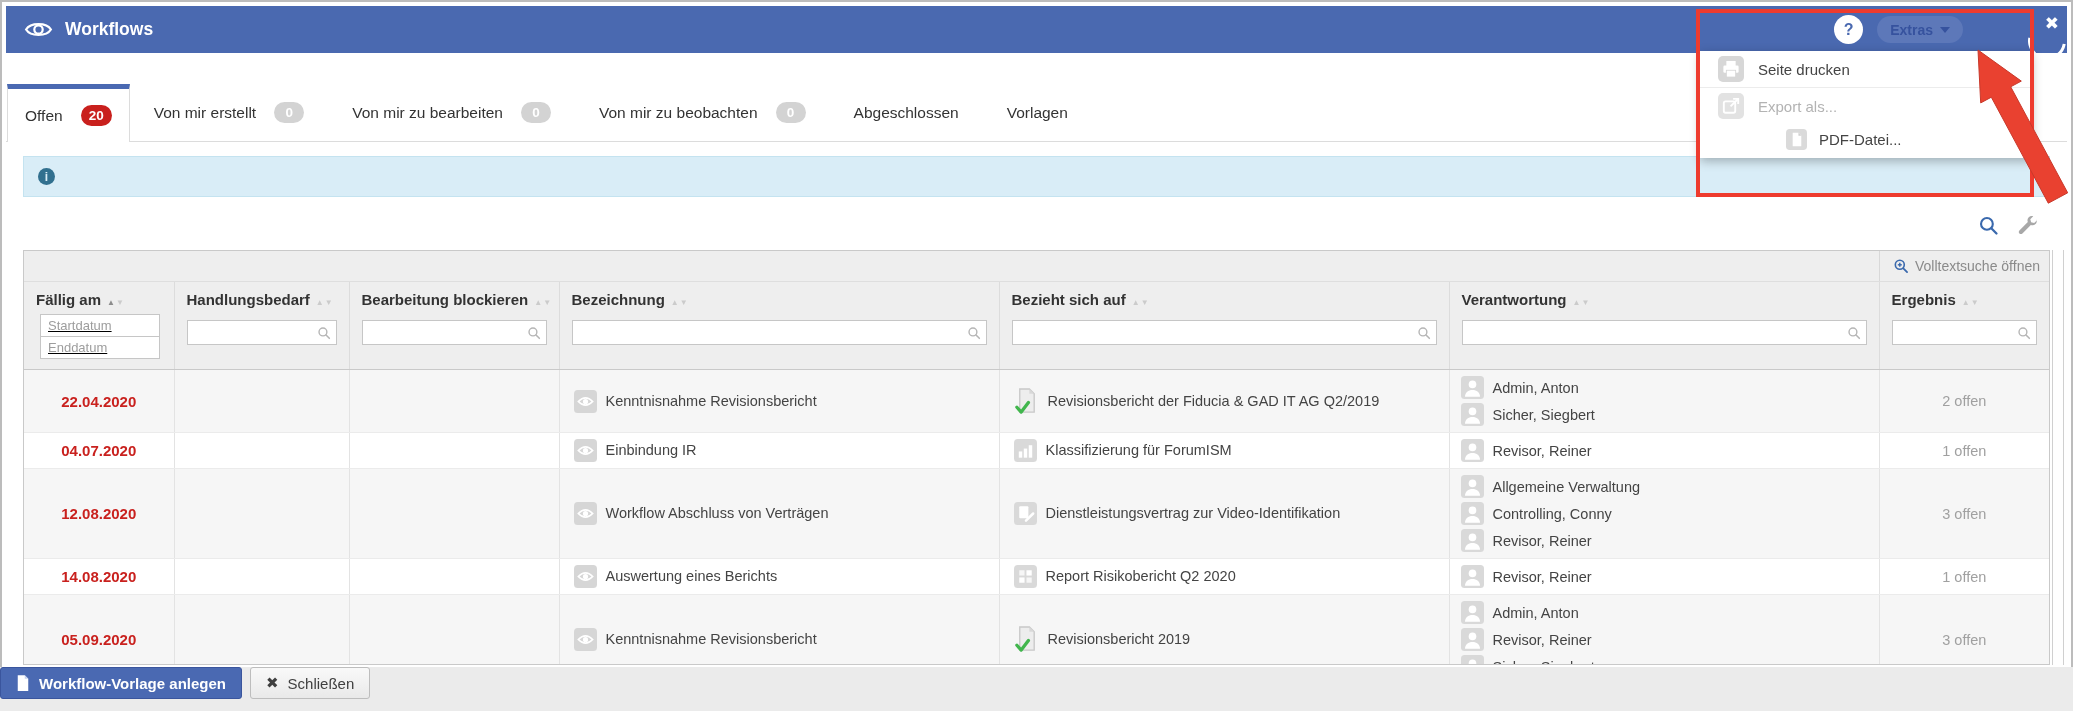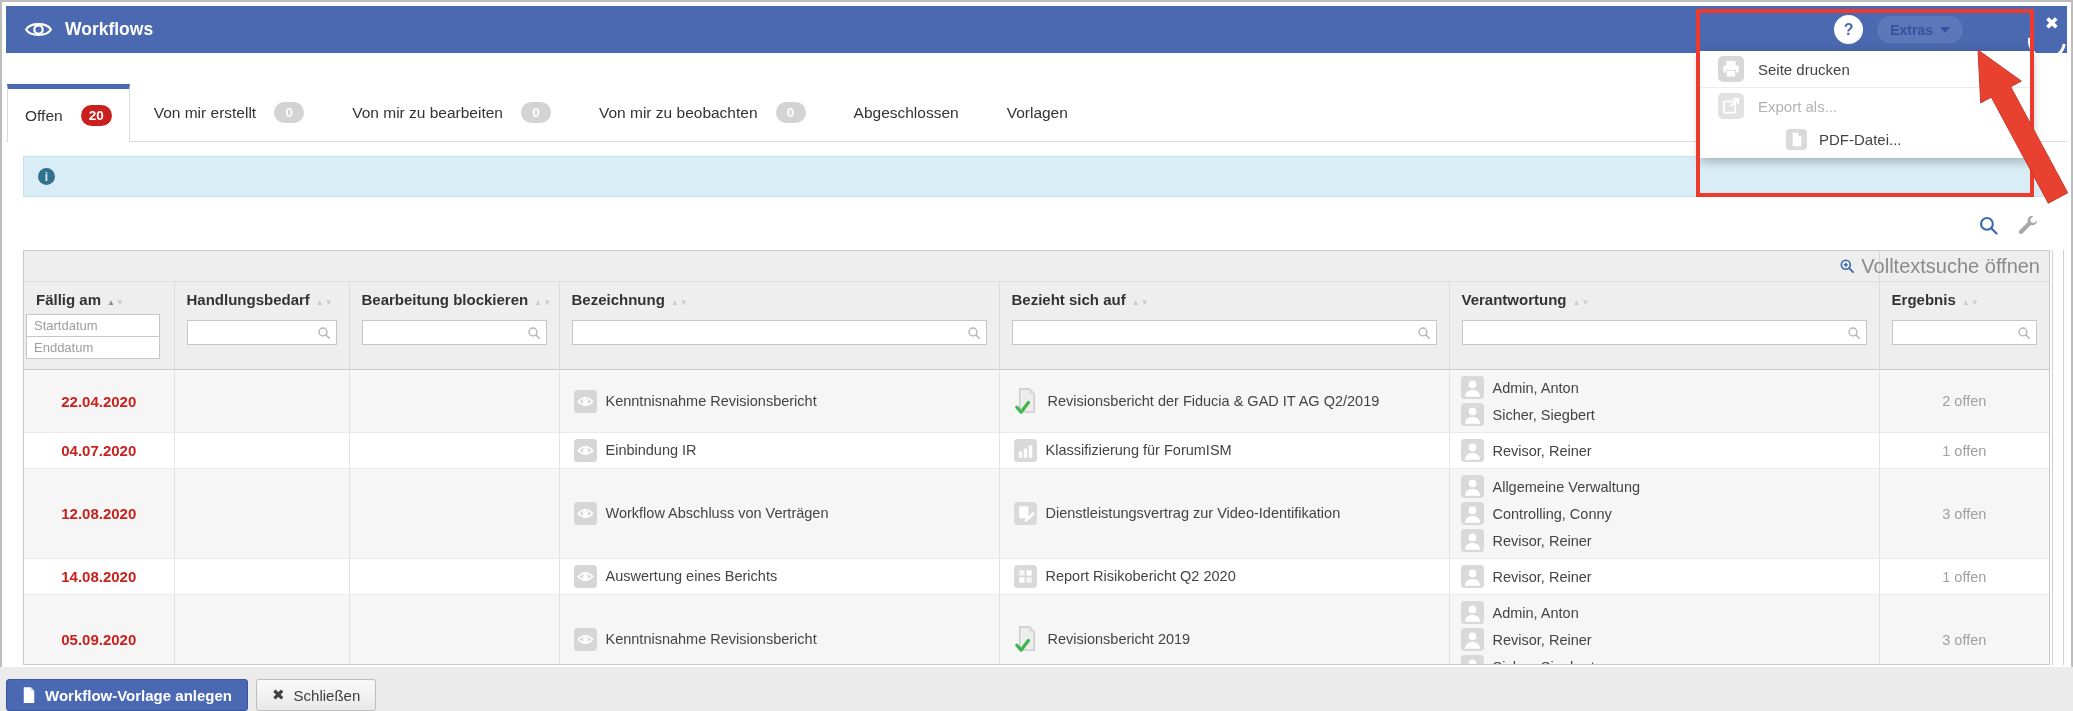--- a/index.html
+++ b/index.html
@@ -41,33 +41,33 @@
   
   .tools{position:absolute;top:214px;right:34px;display:flex;align-items:center;gap:18px;z-index:1;}
   .tools .mag{color:#3a69ad;cursor:pointer;display:flex;}
   .tools .wr{cursor:pointer;display:flex;}
 
   
   .tablewrap{position:absolute;left:23px;right:23px;top:250px;bottom:46px;overflow:hidden;
     border:1px solid #c9c9c9;background:#fff;box-sizing:border-box;z-index:1;}
   table.grid{border-collapse:collapse;table-layout:fixed;width:100%;}
   col.c1{width:150px}col.c2{width:175px}col.c3{width:210px}col.c4{width:440px}col.c5{width:450px}col.c6{width:430px}
-  .band td{background:#eeeeee;height:28px;border-bottom:1px solid #dedede;font-size:20px;color:#8a8a8a;}
+  .band td{background:#eeeeee;height:28px;border-bottom:1px solid #dedede;font-size:14px;color:#8a8a8a;}
   .band .ft-cell{border-left:1px solid #d8d8d8;}
   .fulltext{display:flex;align-items:center;justify-content:flex-end;gap:6px;padding-right:8px;cursor:pointer;white-space:nowrap;}
   .fulltext svg{color:#3a69ad;flex:0 0 auto;}
   .heads th{background:#eeeeee;text-align:left;font-size:15px;color:#333;padding:9px 0 2px 12px;
     border-right:1px solid #dcdcdc;white-space:nowrap;}
   .heads th:last-child{border-right:none;}
   .sort{margin-left:6px;letter-spacing:1px;}
   .sort span{font-size:8px;color:#cbcbcb;cursor:pointer;}
   .sort span.on{color:#8c8c8c;}
   .filters td{background:#eeeeee;padding:4px 0 10px 0;border-right:1px solid #dcdcdc;border-bottom:1px solid #c9c9c9;vertical-align:top;}
   .filters td:last-child{border-right:none;}
-  .dateins{display:flex;flex-direction:column;margin:0 14px 0 2px;}
+  .dateins{display:flex;flex-direction:column;margin:0 14px 0 16px;text-decoration:underline;}
   .dateins input{height:21px;border:1px solid #c6c6c6;font-size:13px;padding:0 7px;color:#555;}
   .dateins input+input{margin-top:-1px;}
   .dateins input::placeholder,.search input::placeholder{color:#9d9d9d;}
   .search{position:relative;margin:6px 12px 0 12px;}
   .search input{width:100%;height:25px;border:1px solid #c6c6c6;font-size:13px;padding:0 24px 0 7px;box-sizing:border-box;color:#555;}
   .search svg{position:absolute;right:6px;top:6px;color:#b5b5b5;pointer-events:none;}
 
   tbody td{border-right:1px solid #e3e3e3;border-bottom:1px solid #ebebeb;vertical-align:middle;font-size:14.5px;color:#444;}
   tbody td:last-child{border-right:none;}
   tr.stripe td{background:#f6f6f6;}
@@ -77,21 +77,21 @@
   .person{display:flex;align-items:center;gap:9px;padding:1px 0;}
   .persons{display:flex;flex-direction:column;gap:2px;padding:4px 18px 4px 10px;}
   .c-res{text-align:center;color:#a0a0a0;}
   tr.h52{height:52px}tr.h34{height:34px}tr.h70{height:70px}
 
   .scroll-gutter{position:absolute;top:250px;bottom:46px;right:9px;width:12px;background:#fff;
     border-left:1px solid #d0d0d0;border-right:1px solid #d0d0d0;box-sizing:border-box;z-index:0;}
 
   
   .footer{position:absolute;left:0;right:0;bottom:0;height:44px;background:#ebebeb;display:flex;
-    align-items:flex-end;gap:8px;padding-left:6px;z-index:10;}
+    align-items:flex-start;gap:8px;z-index:10;}
   .btn{height:32px;display:flex;align-items:center;gap:9px;border-radius:3px;font-size:15px;cursor:pointer;
     padding:0 15px;box-sizing:border-box;}
   .btn-primary{background:#4a69b2;border:1px solid #3a559d;color:#fff;font-weight:bold;}
   .btn-default{background:linear-gradient(#f9f9f9,#e9e9e9);border:1px solid #bdbdbd;color:#3f3f3f;}
   .btn-default .x{font-weight:bold;font-size:15px;}
 
   
   .menu-panel{position:absolute;left:1700px;top:51px;width:332px;background:#fff;z-index:50;
     box-shadow:0 3px 10px rgba(0,0,0,.28);padding-bottom:4px;}
   .m-item{display:flex;align-items:center;gap:14px;height:36px;padding-left:18px;font-size:15px;color:#444;cursor:pointer;}

